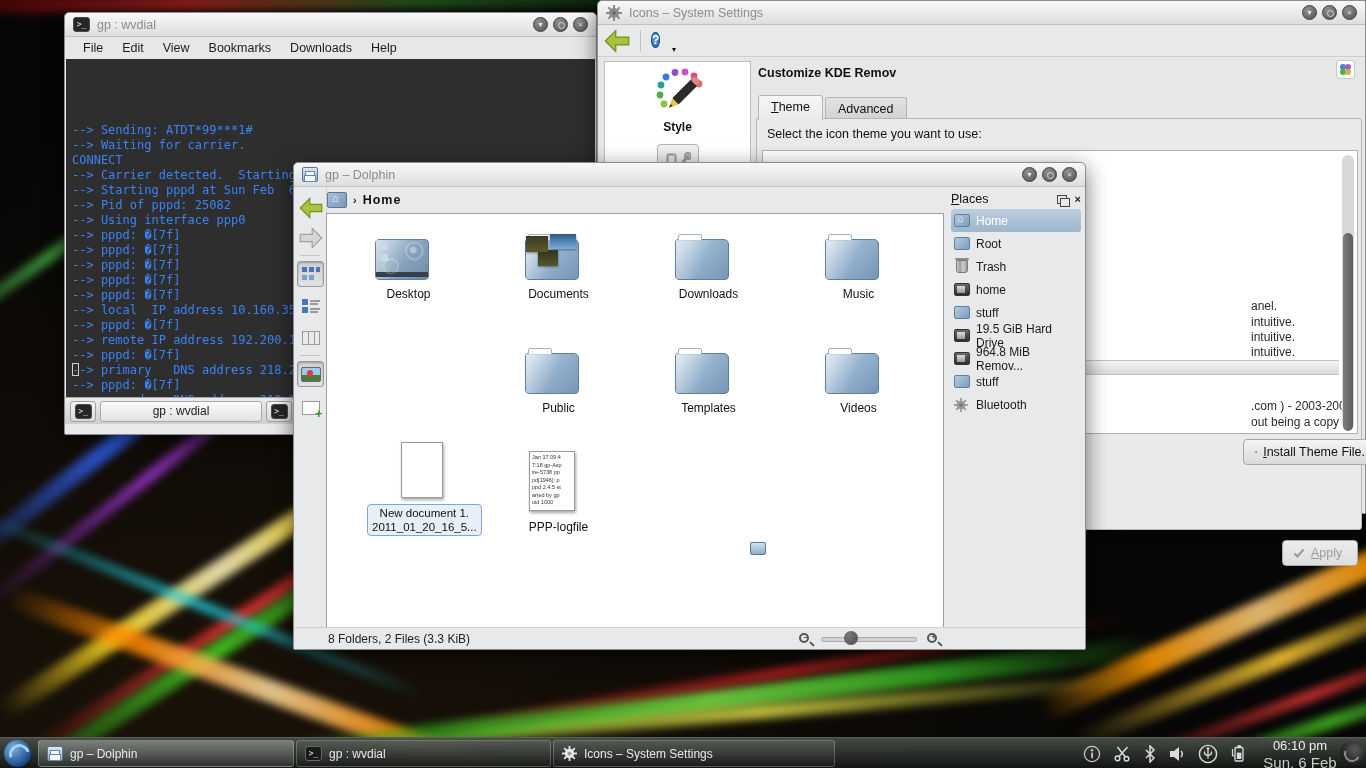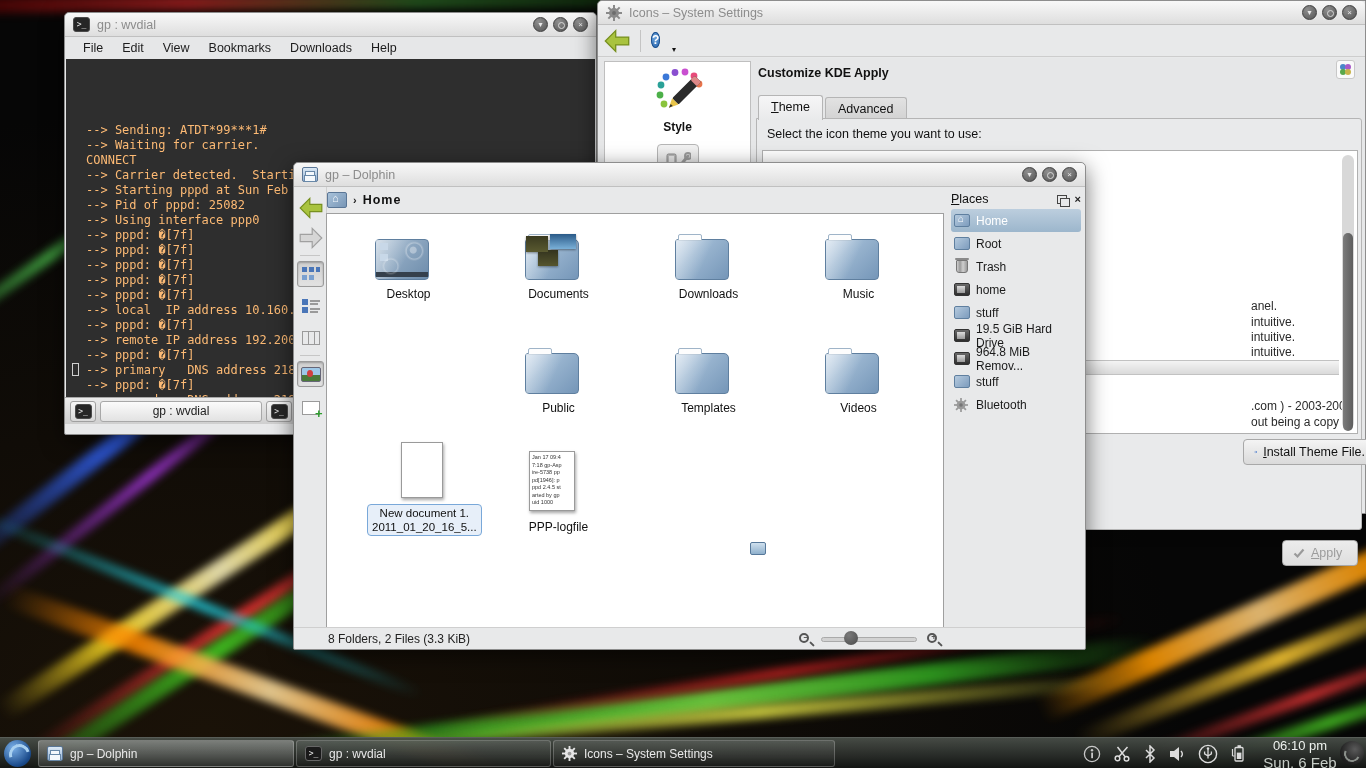--- a/index.html
+++ b/index.html
@@ -70,22 +70,22 @@
     background:linear-gradient(#dce9f5,#93b2d4); flex:0 0 auto; position:relative; }
   .cabinet::after { content:""; position:absolute; left:2px; right:2px; top:3px; height:3px;
     background:#f4f8fc; border:1px solid #6888a8; box-shadow:0 5px 0 #f4f8fc, 0 5px 0 1px #6888a8; }
 
   
   #terminal { left:64px; top:12px; width:533px; height:423px; }
   .menubar { height:22px; display:flex; align-items:center; gap:19px; padding:0 0 0 18px;
     background:#e6e7e8; font-size:12.5px; color:#1c1c1c; }
   .menu-item { cursor:default; }
   .term-body { position:relative; height:338px; margin:0 1px; background:#2e2e2e;
-    padding:4px 20px; font-family:"DejaVu Sans Mono",monospace; font-size:12px;
-    line-height:15px; color:#fdba74; white-space:pre; overflow:hidden; }
+    padding:4px 6px; font-family:"DejaVu Sans Mono",monospace; font-size:12px;
+    line-height:15px; color:#3b82f6; white-space:pre; overflow:hidden; }
   .term-cursor { position:absolute; left:6px; top:304px; width:7px; height:13px;
     border:1px solid #cfcfcf; }
   .term-tabbar { height:27px; display:flex; align-items:center; gap:4px; padding:2px 5px;
     background:linear-gradient(#ececec,#cfcfcf); border-top:1px solid #a8a8a8; }
   .tab-btn { width:26px; height:21px; border:1px solid #a0a0a0; border-radius:3px;
     background:linear-gradient(#f6f6f6,#d8d8d8); display:flex; align-items:center; justify-content:center; }
   .term-tab { width:162px; height:21px; border:1px solid #a8a8a8; border-radius:3px;
     background:linear-gradient(#fbfbfb,#e2e2e2); font-size:12px; color:#222;
     display:flex; align-items:center; justify-content:center; }
 
@@ -431,21 +431,21 @@
         </div>
         <div class="hw-btn">
           <svg width="26" height="20" viewBox="0 0 26 20">
             <rect x="2" y="3" width="9" height="14" rx="1.5" fill="#b8b8b8" stroke="#8a8a8a"></rect>
             <rect x="4" y="5" width="5" height="8" fill="#e4e4e4"></rect>
             <path d="M14 16 L23 5" stroke="#9a9a9a" stroke-width="3" stroke-linecap="round"></path>
             <circle cx="23" cy="5" r="3" fill="none" stroke="#9a9a9a" stroke-width="2"></circle>
           </svg>
         </div>
       </div>
-      <div class="ss-heading">Customize KDE Apply</div>
+      <div class="ss-heading">Customize KDE Remov</div>
       <div class="dots-icon">
           <i></i>
           <i></i>
           <i></i>
           <i></i>
         </div>
       <div class="ss-tabs">
 
       <span class="ss-tab active"><span>Theme</span></span>
           <span class="ss-tab"><span>Advanced</span></span>

